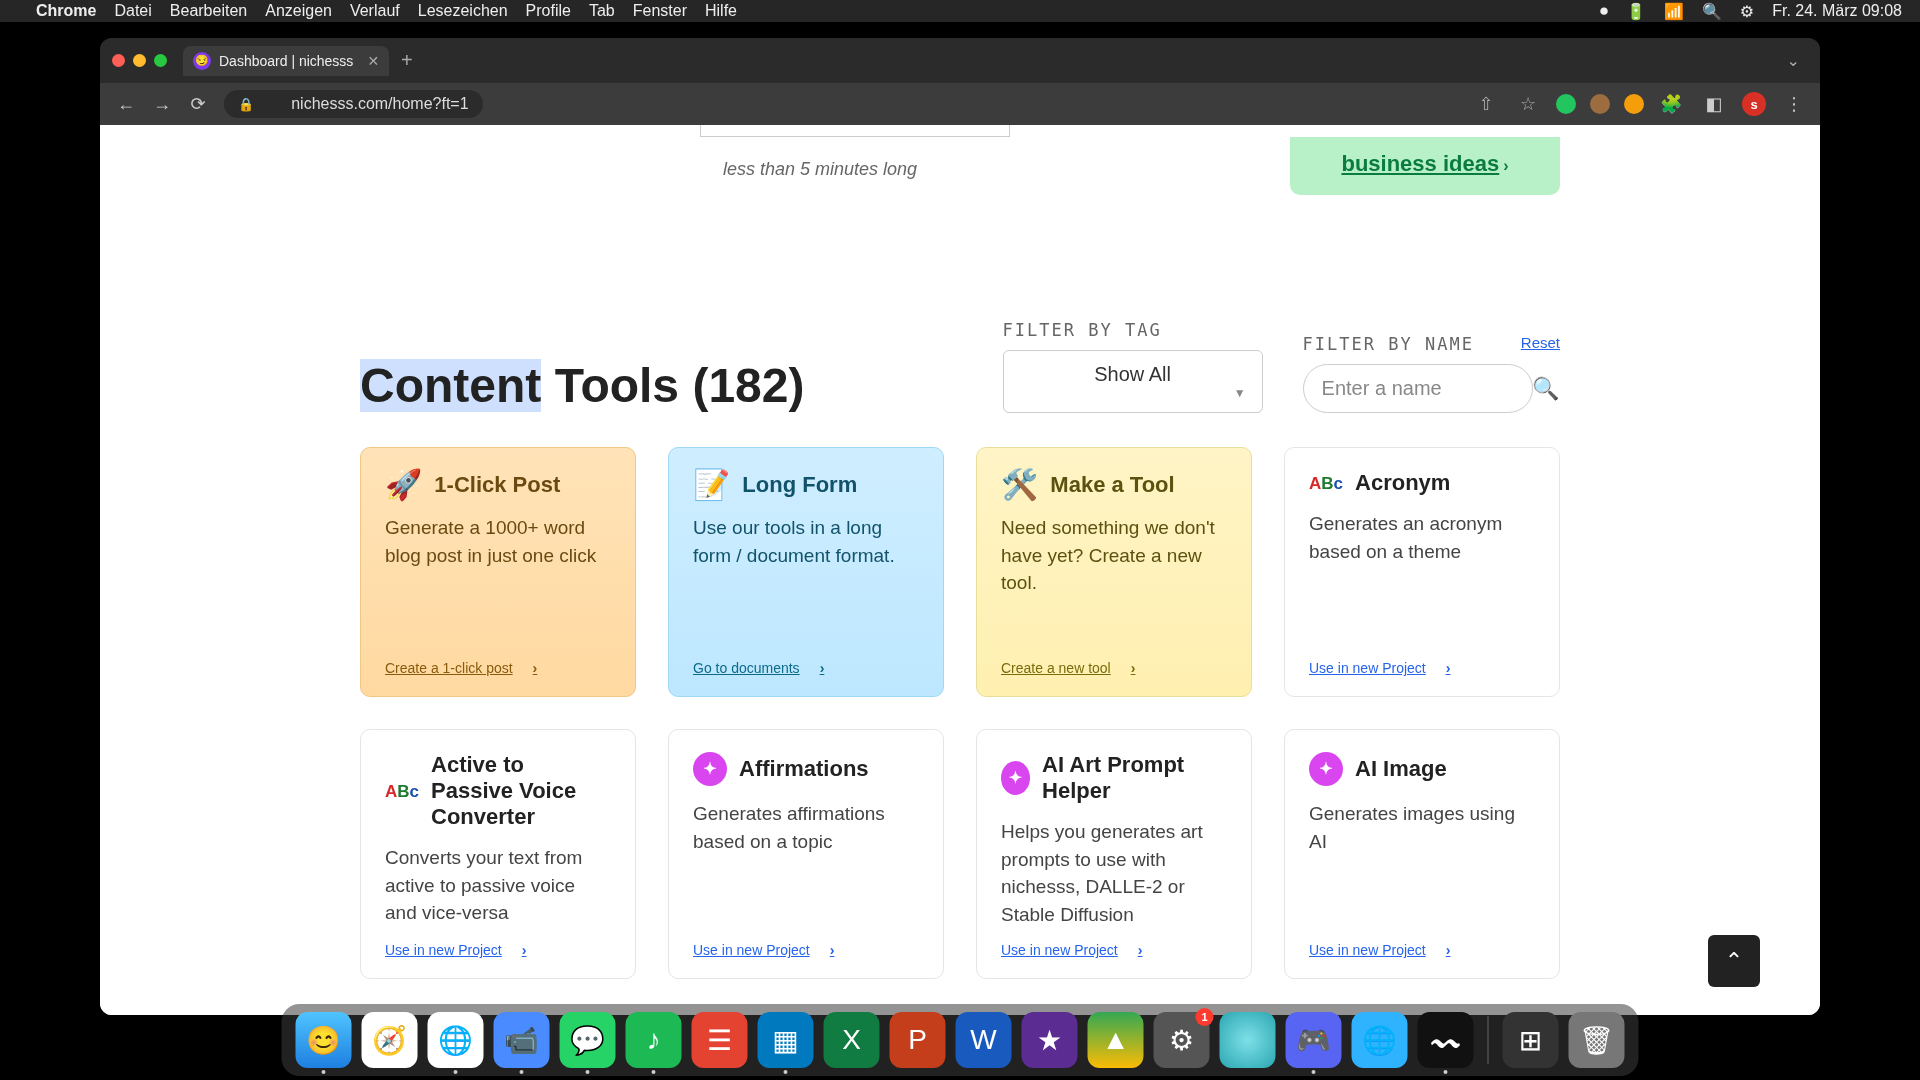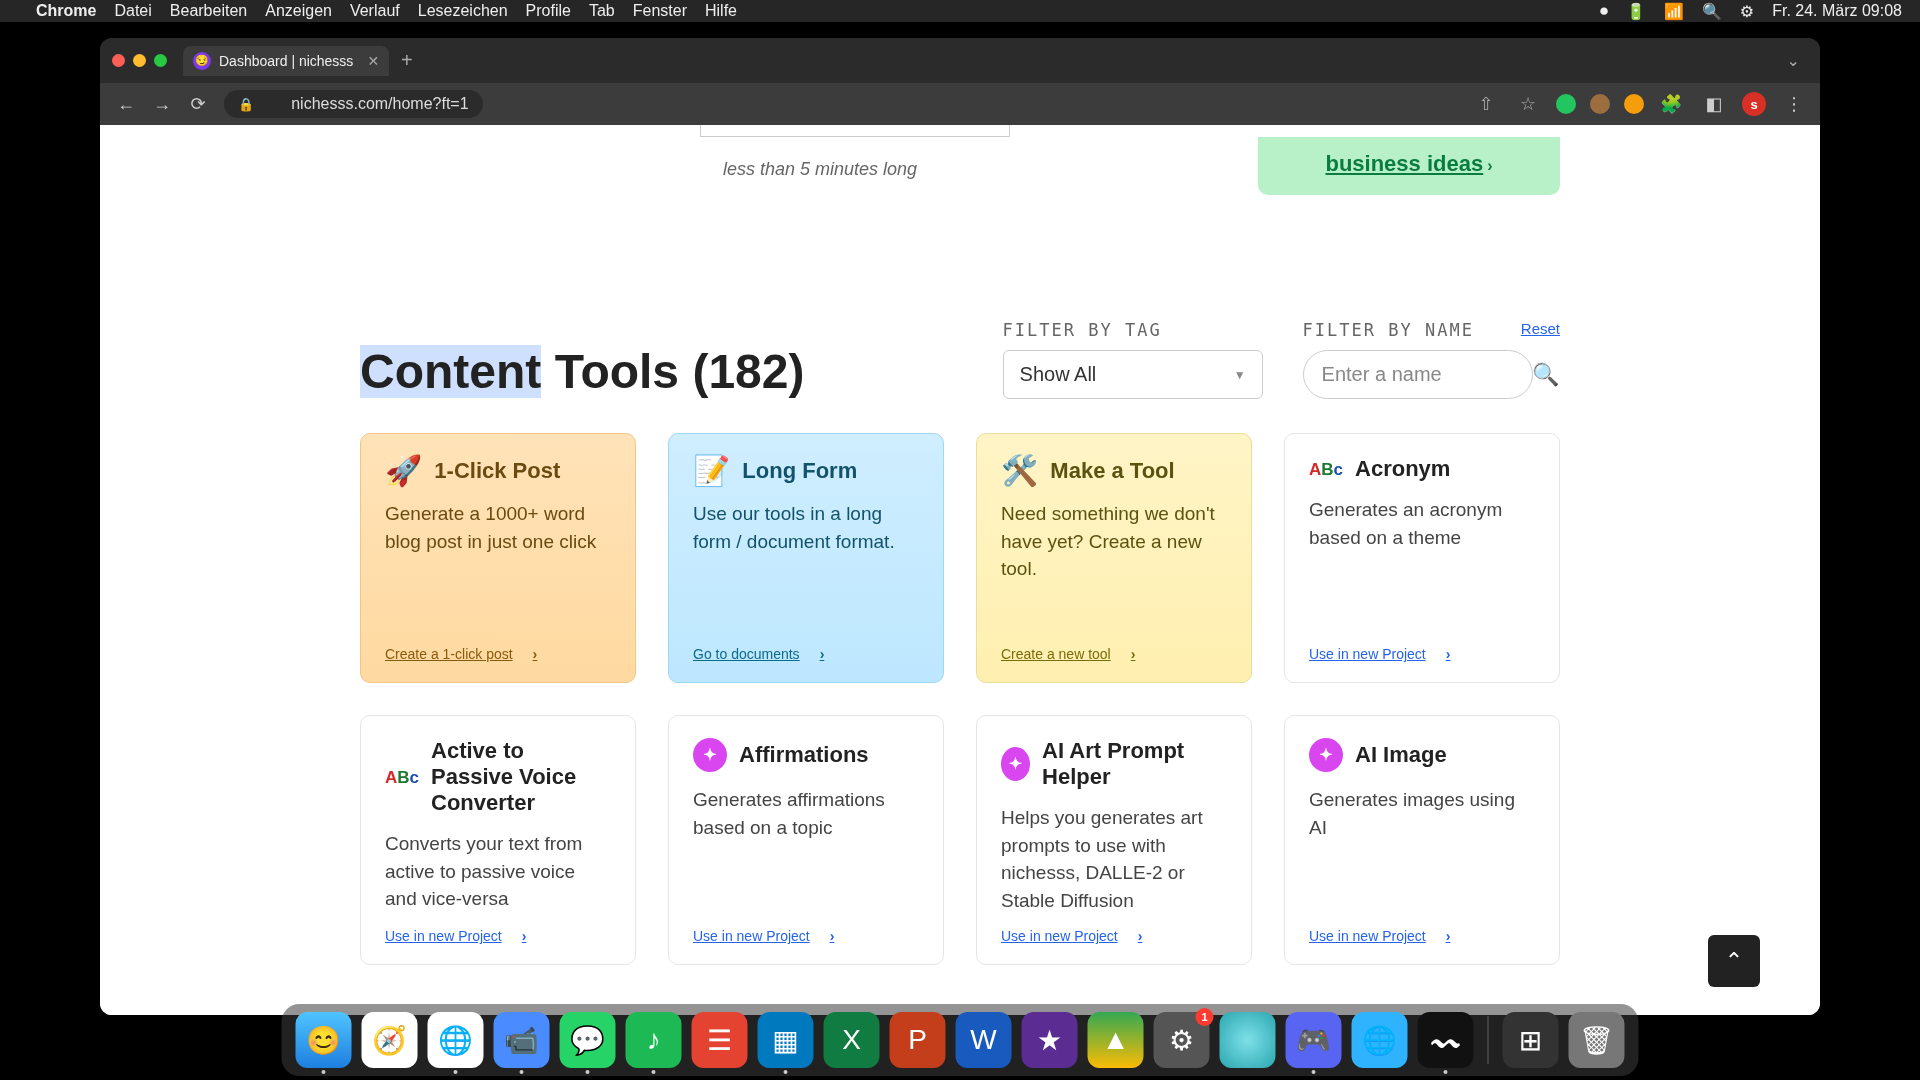--- a/index.html
+++ b/index.html
@@ -38,34 +38,34 @@
   .profile-badge { width: 24px; height: 24px; border-radius: 50%; background: #d93025; color: #fff; display: flex; align-items: center; justify-content: center; font-size: 13px; font-weight: 600; }
 
   
   .viewport { flex: 1; background: #fff; overflow: hidden; position: relative; }
   .page { position: absolute; inset: 0; background: #fff; }
 
   .top-strip { height: 30px; }
   .video-teaser { width: 310px; height: 12px; margin: 0 auto 0 600px; border: 1px solid #ccc; border-top: none; }
   .video-caption { text-align: center; color: #666; font-style: italic; font-size: 18px; margin-left: 540px; width: 360px; margin-top: 4px; }
 
-  .biz-pill { position: absolute; right: 260px; top: 12px; background: #b8f0c8; border-radius: 0 0 10px 10px; padding: 14px 22px 18px; width: 302px; text-align: center; }
+  .biz-pill { position: absolute; right: 260px; top: 12px; background: #b8f0c8; border-radius: 0 0 10px 10px; padding: 14px 22px 18px; width: 270px; text-align: center; }
   .biz-pill a { color: #0a7d3e; font-weight: 600; font-size: 22px; text-decoration: underline; }
   .biz-pill .chev { color: #0a7d3e; margin-left: 4px; font-weight: 700; }
 
   .content-area { padding: 140px 260px 0 260px; }
 
   .filters-row { display: flex; align-items: flex-end; gap: 40px; position: relative; }
   .explore-block { flex: 0 0 auto; }
   .label-small { font-size: 17px; letter-spacing: 2px; color: #666; font-weight: 500; font-family: ui-monospace, monospace; }
   .big-title { font-size: 48px; font-weight: 800; color: #222; margin-top: 6px; }
   .big-title .highlight { background: #cfe0ff; }
 
   .filter-tag { flex: 0 0 auto; margin-left: auto; }
-  .filter-tag .select { margin-top: 10px; border: 1px solid #ccc; border-radius: 6px; padding: 12px 16px; width: 260px; display: flex; align-items: center; font-size: 20px; color: #333; }
+  .filter-tag .select { margin-top: 10px; border: 1px solid #ccc; border-radius: 6px; padding: 12px 16px; width: 260px; display: flex; align-items: center; font-size: 20px; color: #333; flex-direction: column; }
   .filter-tag .select .caret { margin-left: auto; color: #888; font-size: 12px; }
 
   .filter-name { flex: 0 0 auto; position: relative; }
   .filter-name .reset { position: absolute; right: 0; top: 0; color: #2563eb; font-size: 15px; text-decoration: underline; cursor: pointer; }
   .filter-name .search-wrap { margin-top: 10px; display: flex; align-items: center; gap: 0; }
   .filter-name input { border: 1px solid #ccc; border-radius: 999px; padding: 12px 18px; width: 230px; font-size: 20px; color: #555; }
   .filter-name input::placeholder { color: #888; }
   .filter-name .search-icon { font-size: 22px; color: #222; font-weight: 700; }
 
   .cards-grid { display: grid; grid-template-columns: repeat(4, 1fr); gap: 32px; margin-top: 34px; }

